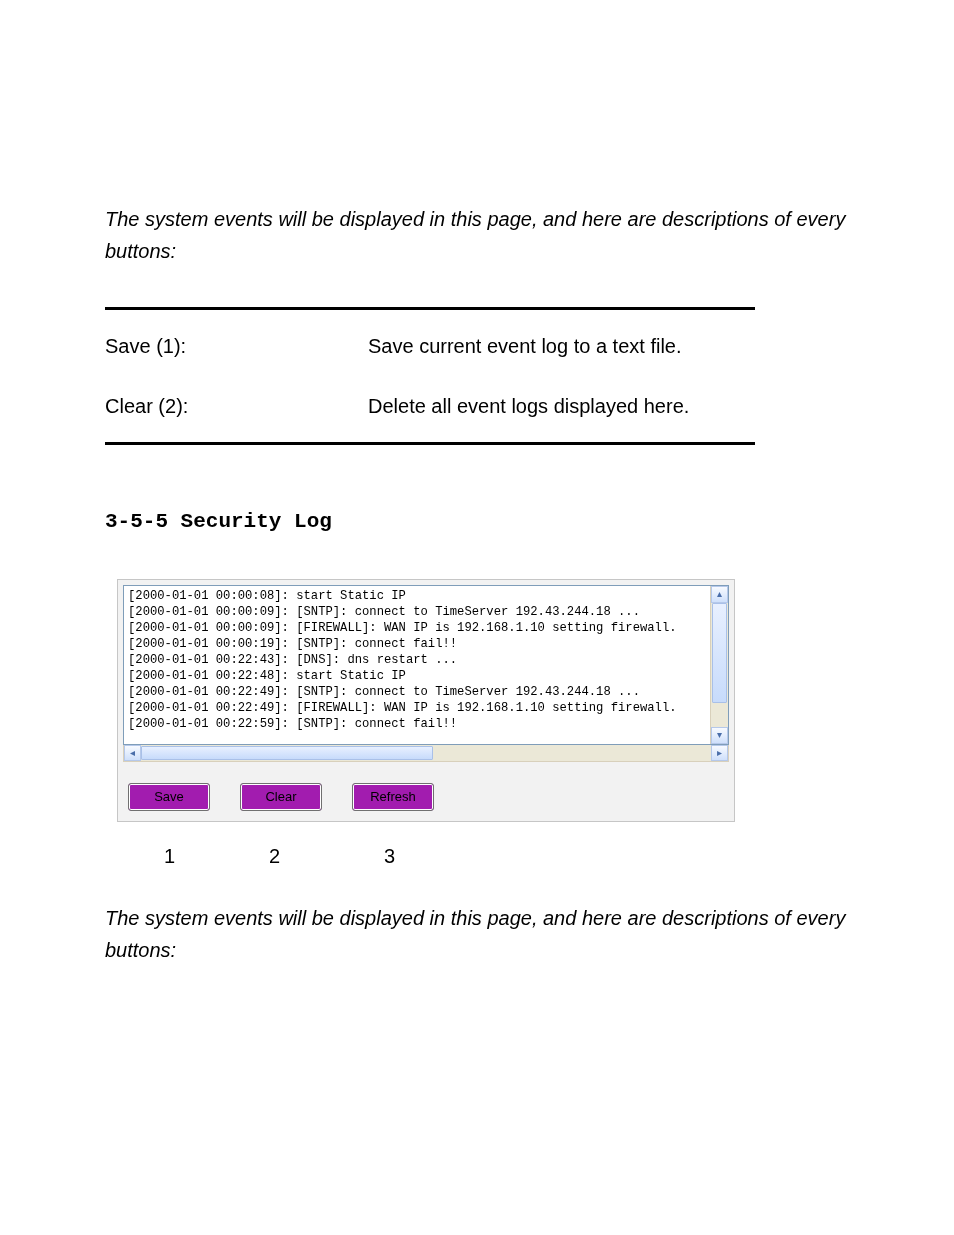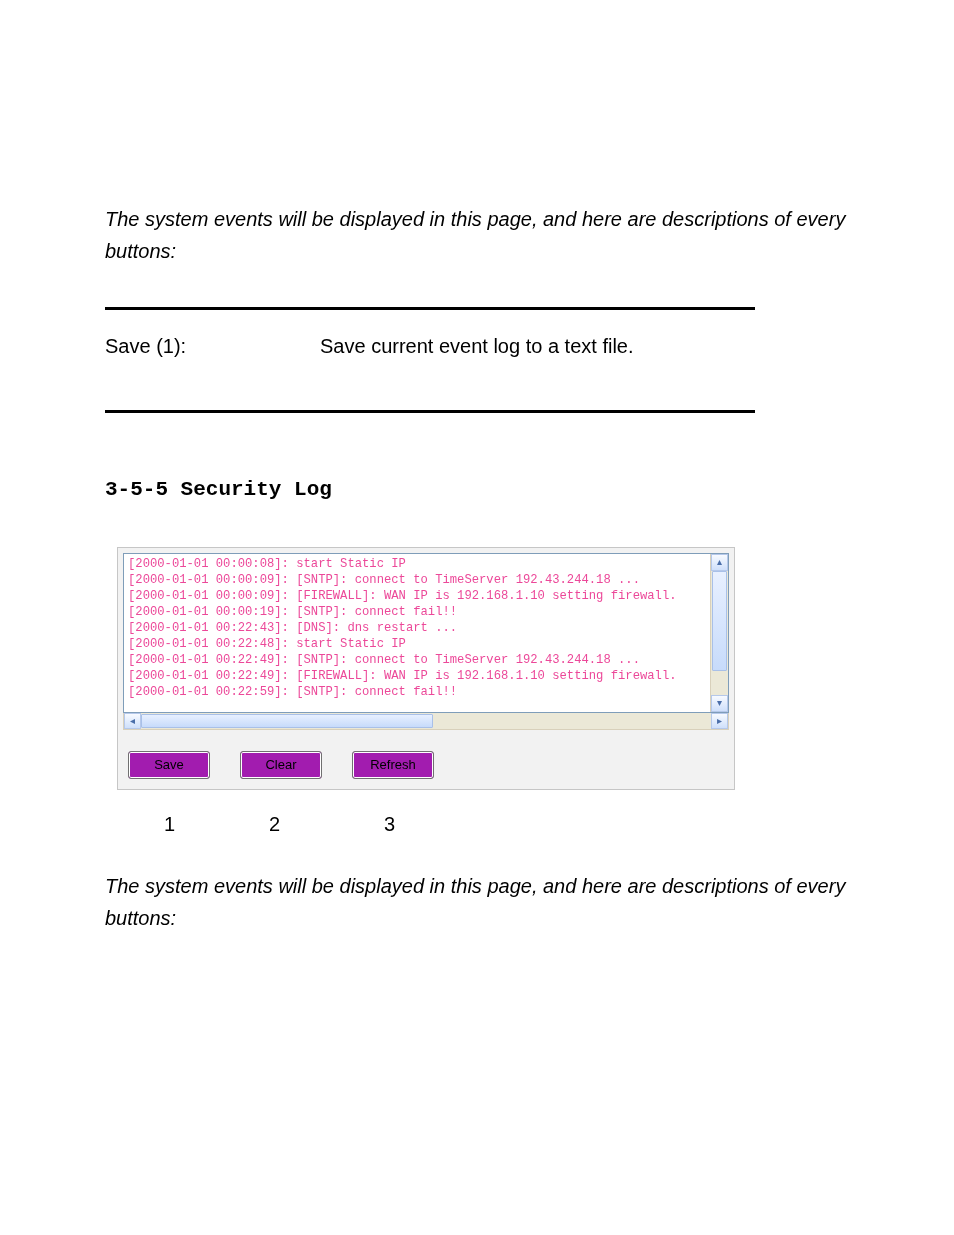--- a/index.html
+++ b/index.html
@@ -31,20 +31,21 @@
   .def-table .row {
     display: flex;
     padding: 14px 0;
   }
   .def-table .label {
     width: 175px;
     flex: 0 0 175px;
   }
   .def-table .desc {
     flex: 1 1 auto;
+    margin-left: 48px;
   }
   h2.section-heading {
     font-size: 21px;
     font-weight: bold;
     margin: 0 0 40px 0;
     font-family: Liberation Mono, monospace;
   }
   
   .shot {
     border: 1px solid #c6c6c6;
@@ -59,21 +60,21 @@
     margin: 5px 5px 0 5px;
     box-sizing: border-box;
     height: 160px;
     overflow: hidden;
     position: relative;
     display: flex;
   }
   .log-lines {
     font-family: "Courier New", monospace;
     font-size: 12.2px;
-    color: #ec4899;
+    color: #000000;
     line-height: 16px;
     padding: 2px 4px;
     white-space: pre;
     flex: 1 1 auto;
     overflow: hidden;
   }
   .vscroll {
     width: 17px;
     flex: 0 0 17px;
     background: #ebe8d7;
@@ -160,20 +161,22 @@
 <div class="page">
 
   <p class="para">The system events will be displayed in this page, and here are descriptions of every buttons:</p>
 
   <div class="def-table">
     <div class="row">
       <div class="label">Save (1):</div>
       <div class="desc" style="padding-left:40px">Save current event log to a text file.</div>
     </div>
     <div class="row">
+      <div class="label">Clear (2):</div>
+      <div class="desc" style="padding-left:40px">Delete all event logs displayed here.</div>
     </div>
   </div>
 
   <h2 class="section-heading">3-5-5 Security Log</h2>
 
 
   <div class="shot">
     <div class="log-box">
       <div class="log-lines" id="log-content">[2000-01-01 00:00:08]: start Static IP
 [2000-01-01 00:00:09]: [SNTP]: connect to TimeServer 192.43.244.18 ...

